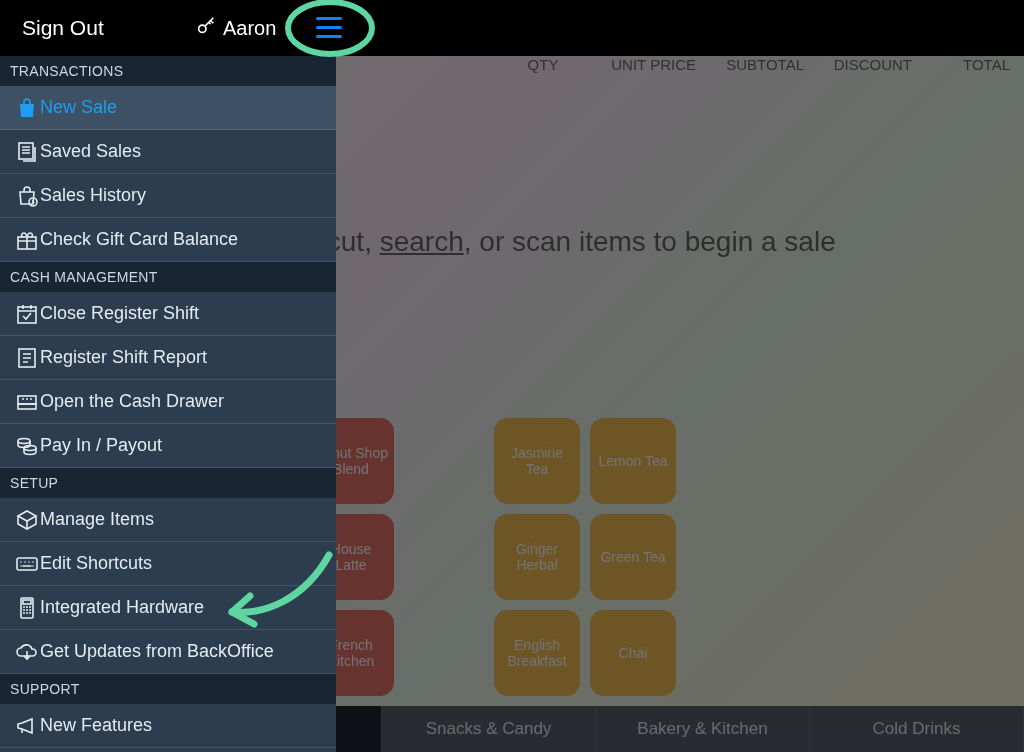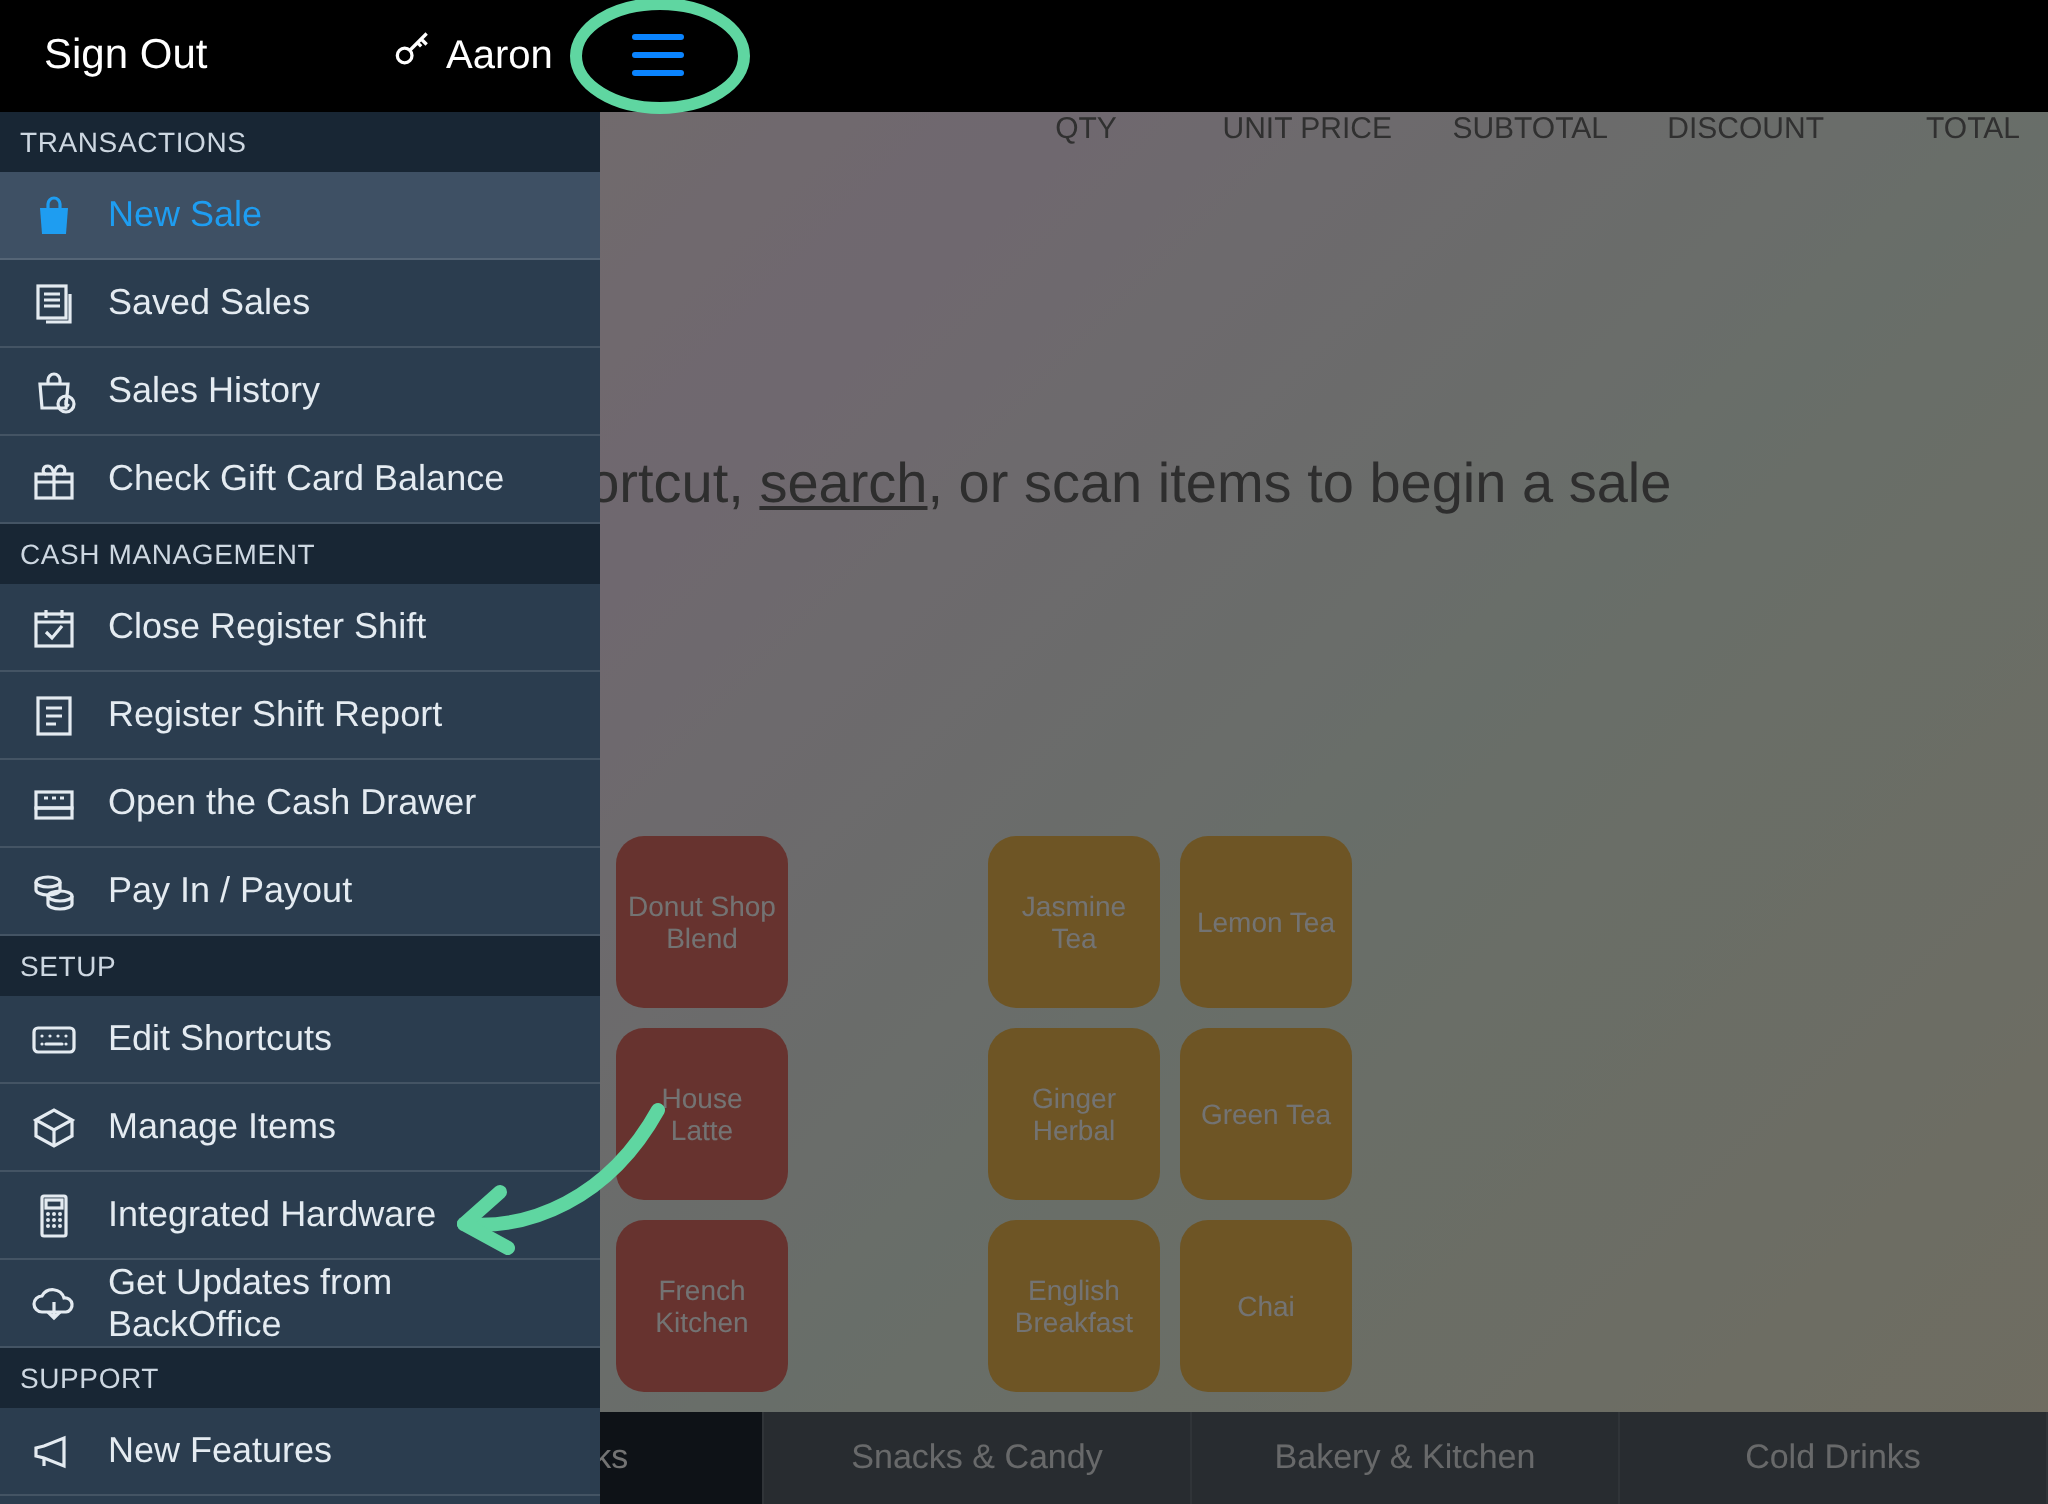--- a/index.html
+++ b/index.html
@@ -36,23 +36,23 @@
   .sc-red { background:#e57268; }
   .sc-yel { background:#f3bc52; }
 
   .bottom-tabs { position:absolute; bottom:0; left:0; right:0; height:46px; background:#5a636b; display:flex; }
   .btab { height:46px; display:flex; align-items:center; justify-content:center; color:#e6e9eb; font-size:17px; border-right:1px solid #6b747c; cursor:pointer;}
   .btab.icon { width:56px; }
   .btab.wide { flex:1; padding:0 18px; white-space:nowrap; }
   .btab.active { background:#1f2933; color:#fff; }
 
   
-  .sidebar { position:absolute; top:56px; left:0; width:300px; bottom:0; background:#2b3d4f; z-index:20; color:#e4ebf1; overflow:hidden; }
+  .sidebar { position:absolute; top:56px; left:0; width:336px; bottom:0; background:#2b3d4f; z-index:20; color:#e4ebf1; overflow:hidden; }
   .section-header { background:#182634; height:30px; display:flex; align-items:center; padding:0 10px; font-size:14px; letter-spacing:0.3px; color:#cdd7e1;}
-  .nav-item { display:flex; align-items:center; gap:14px; height:44px; padding:0 14px; font-size:18px; cursor:pointer; border-bottom:1px solid rgba(255,255,255,0.12); margin-left:0; }
+  .nav-item { display:flex; align-items:center; height:44px; padding:0 14px; font-size:18px; cursor:pointer; border-bottom:1px solid rgba(255,255,255,0.12); margin-left:0; }
   .nav-item .icon-slot { width:26px; display:flex; align-items:center; justify-content:center; }
   .nav-item .icon-slot svg { width:24px; height:24px; stroke:#e4ebf1; fill:none; stroke-width:1.6;}
   .nav-item.active { background:#3e5064; color:#1e9df1; }
   .nav-item.active .icon-slot svg { stroke:#1e9df1; fill:#1e9df1;}
   .nav-item:not(:first-of-type) { }
   .nav-item .label { flex:1; border-bottom:none;}
 
   
   .annot { position:absolute; z-index:50; pointer-events:none; }
   .annot svg { overflow:visible; }
@@ -239,35 +239,35 @@
           </svg>
         </span>
       <span class="label">Pay In / Payout</span>
     </div>
 
     <div class="section-header">SETUP</div>
 
     <div class="nav-item">
       <span class="icon-slot">
           <svg viewBox="0 0 24 24">
-            <rect x="2" y="6" width="20" height="12" rx="2"></rect>
-            <path d="M6 10h0M10 10h0M14 10h0M18 10h0M6 14h0M8 14h8M18 14h0" stroke-linecap="round"></path>
-          </svg>
-        </span>
-      <span class="label">Edit Shortcuts</span>
-    </div>
-    <div class="nav-item">
-      <span class="icon-slot">
-          <svg viewBox="0 0 24 24">
             <path d="M3 8l9-5 9 5-9 5z"></path>
             <path d="M3 8v8l9 5 9-5V8"></path>
             <path d="M12 13v8"></path>
           </svg>
         </span>
       <span class="label">Manage Items</span>
+    </div>
+    <div class="nav-item">
+      <span class="icon-slot">
+          <svg viewBox="0 0 24 24">
+            <rect x="2" y="6" width="20" height="12" rx="2"></rect>
+            <path d="M6 10h0M10 10h0M14 10h0M18 10h0M6 14h0M8 14h8M18 14h0" stroke-linecap="round"></path>
+          </svg>
+        </span>
+      <span class="label">Edit Shortcuts</span>
     </div>
     <div class="nav-item">
       <span class="icon-slot">
           <svg viewBox="0 0 24 24">
             <rect x="6" y="2" width="12" height="20" rx="1"></rect>
             <rect x="8" y="4" width="8" height="4"></rect>
             <path d="M9 11h0M12 11h0M15 11h0M9 14h0M12 14h0M15 14h0M9 17h0M12 17h0M15 17h0" stroke-linecap="round" stroke-width="2"></path>
           </svg>
         </span>
       <span class="label">Integrated Hardware</span>

